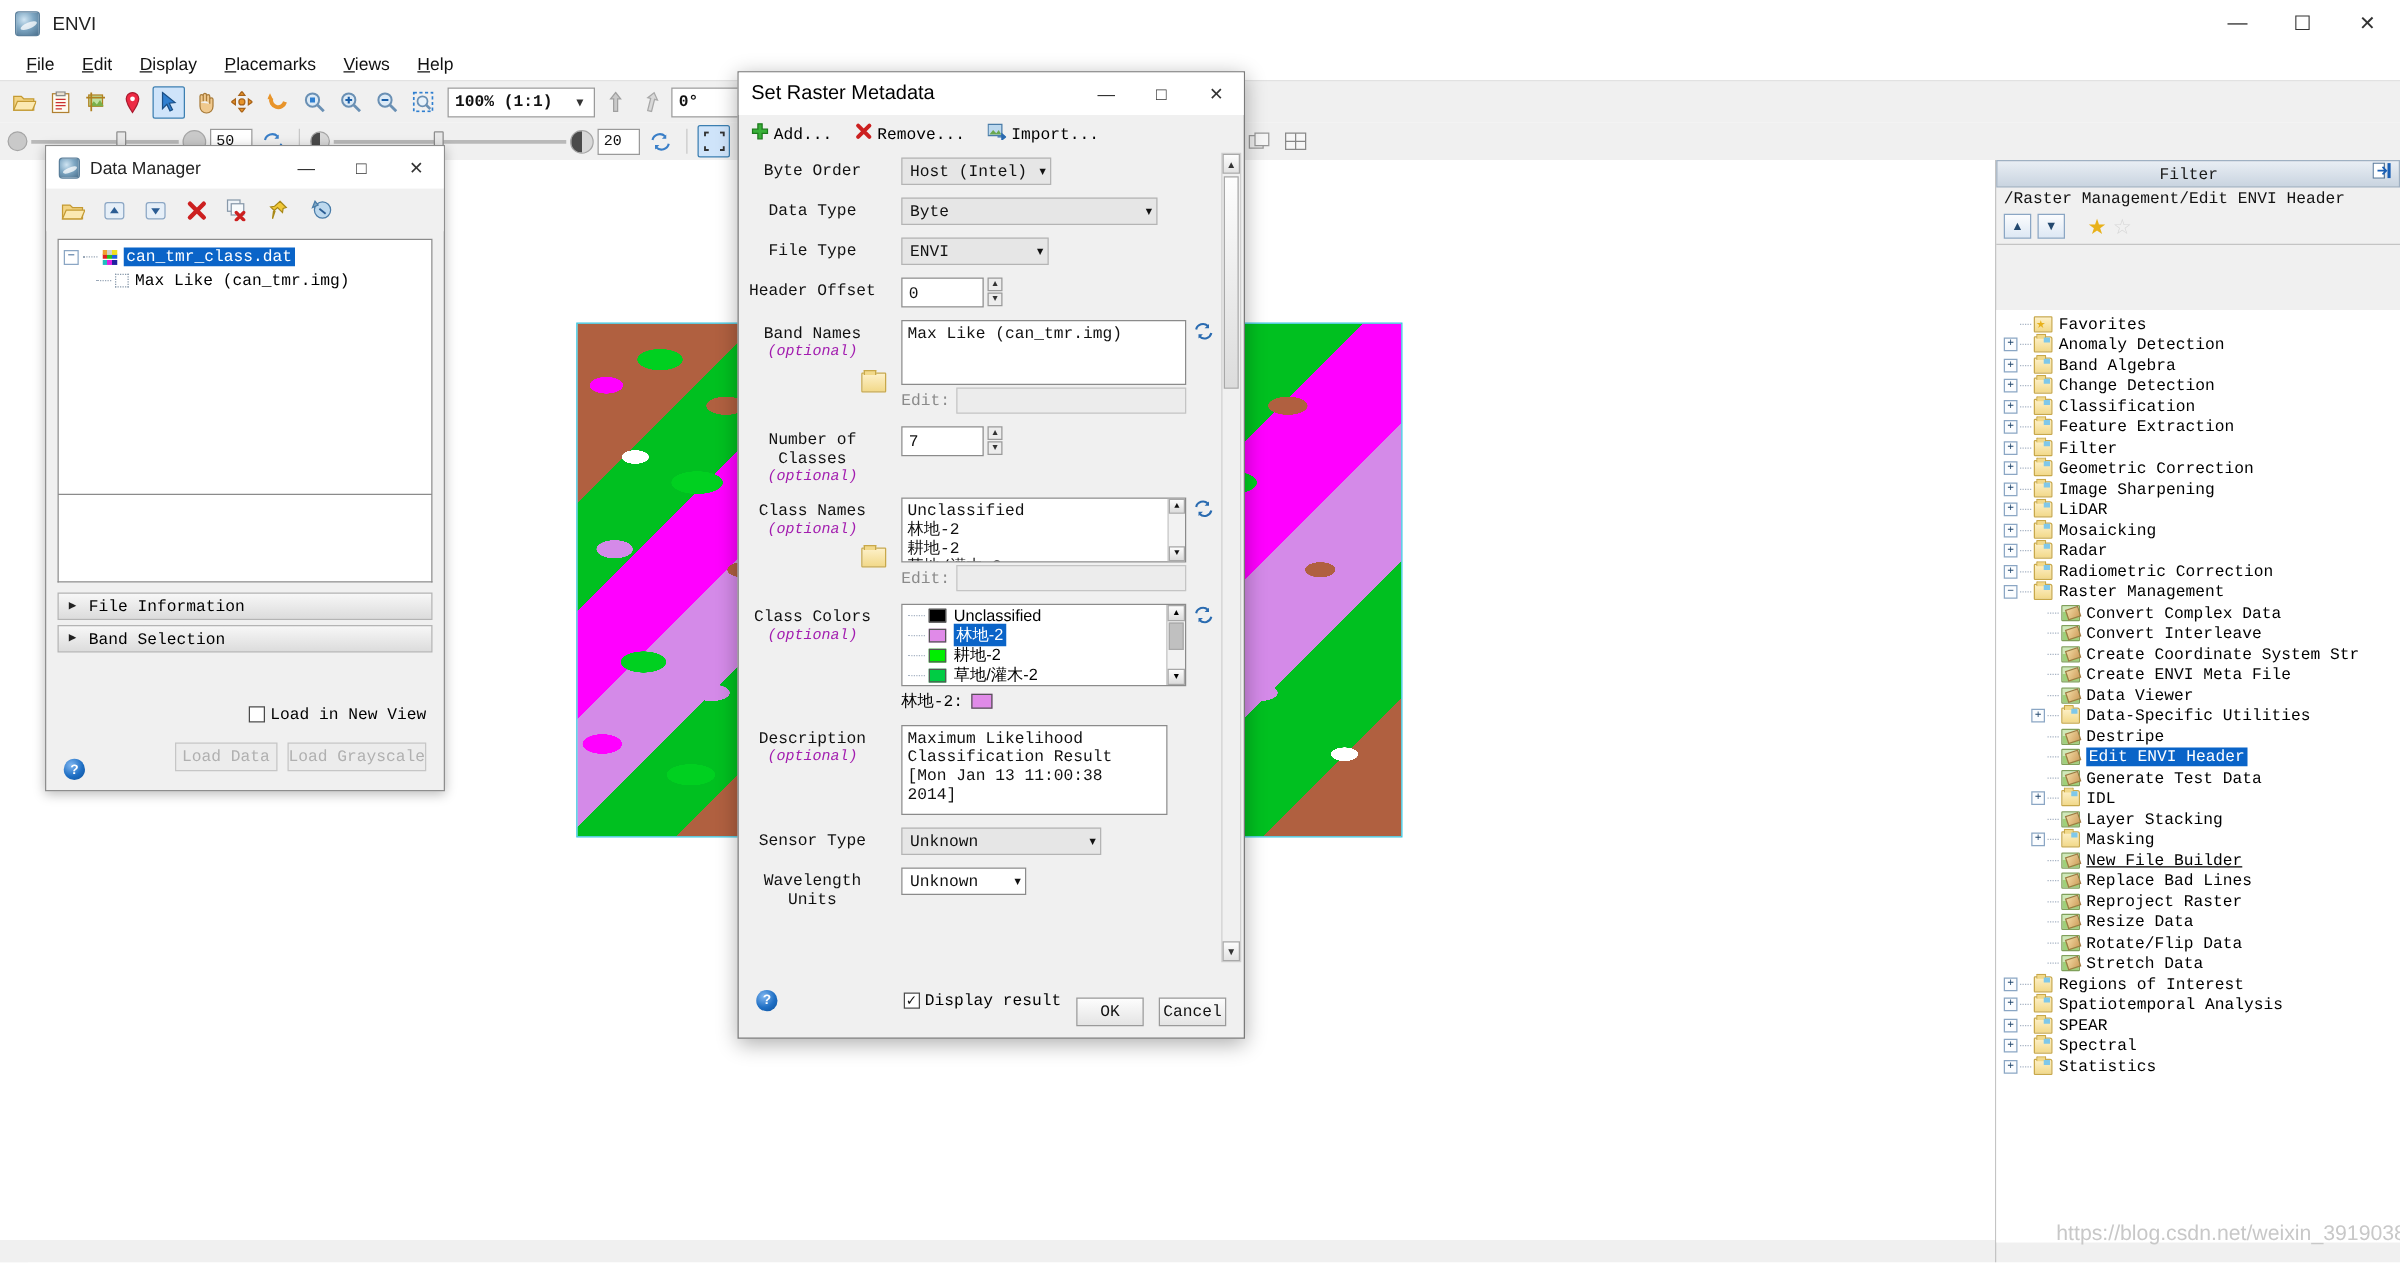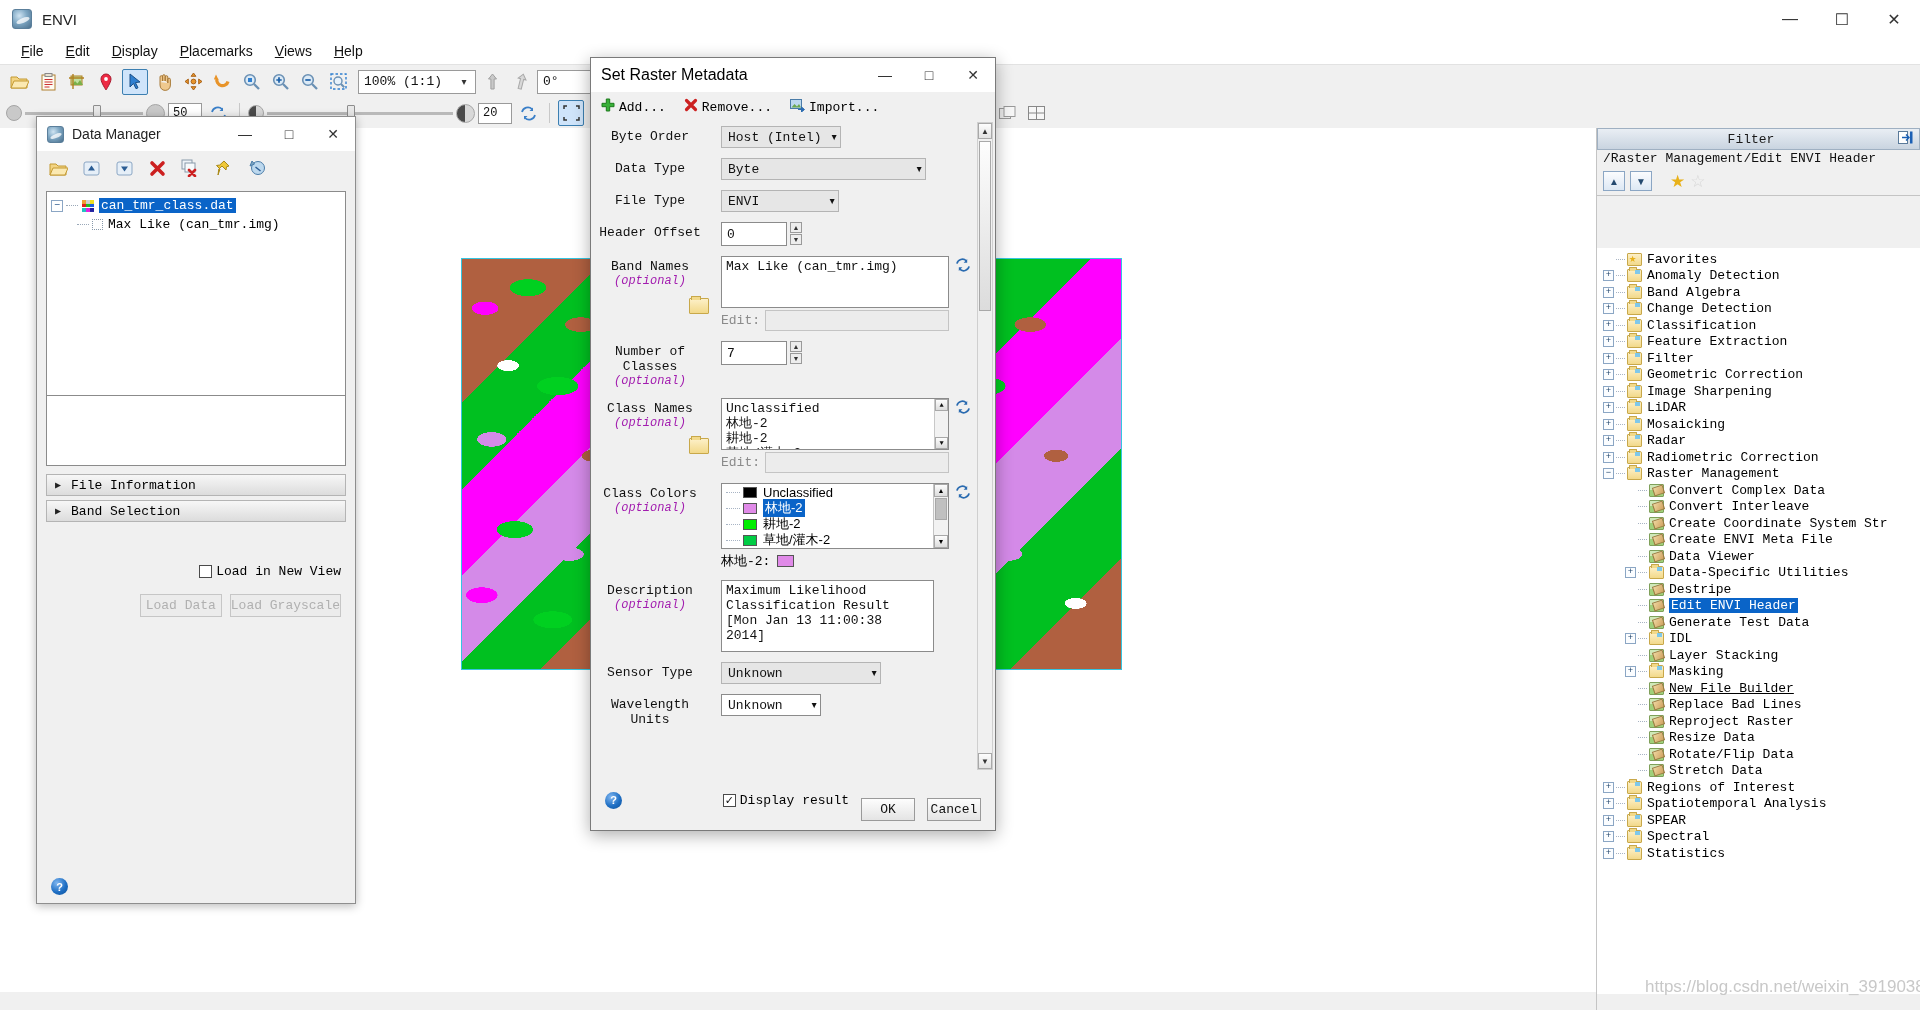--- a/index.html
+++ b/index.html
@@ -29,21 +29,21 @@
   #win-ctl > div {
     width:52px; height:38px; display:flex; align-items:center; justify-content:center;
     font-size:16px; color:#333;
   }
 
   #menu-bar { height:26px; display:flex; align-items:center; padding-left:10px; background:#ffffff; }
   #menu-bar .mi { font-size:14px; color:#111; padding:2px 11px; cursor:default; }
   #menu-bar .mi u { text-decoration:underline; }
 
   .toolbar { background:#f0f0f0; display:flex; align-items:center; padding:0 6px; gap:3px; }
-  #toolbar1 { height:34px; border-top:1px solid #e2e2e2; }
+  #toolbar1 { height:34px; border-top:1px solid #e2e2e2;font-weight:bold; }
   #toolbar2 { height:30px; }
   .tb-sep { width:1px; height:20px; background:#c8c8c8; margin:0 5px; }
   .tbtn { width:26px; height:26px; display:flex; align-items:center; justify-content:center;
           border:1px solid transparent; border-radius:2px; position:relative; }
   .tbtn.sel { background:#cfe4fa; border-color:#3c7fb1; }
   .tbtn svg { display:block; }
 
   .combo {
     height:24px; border:1px solid #9a9a9a; background:#fff; display:flex; align-items:center;
     padding:0 2px 0 5px; font-size:13px; color:#111;
@@ -98,21 +98,21 @@
     background:radial-gradient(circle at 35% 32%, #cfe4f2 0%, #7fa8c4 45%, #4a6f8c 100%);
     border:1px solid #5b7f9b; position:relative; }
   .panel-tb .pt-icon::after { content:""; position:absolute; left:2px; top:7px; width:12px; height:4px;
     border-radius:50%; background:#fff; opacity:.75; transform:rotate(-22deg); }
   .panel-tb .pt-title { font-size:14px; color:#222; }
   .panel-ctl { margin-left:auto; display:flex; }
   .panel-ctl > div { width:44px; height:34px; display:flex; align-items:center; justify-content:center;
                      font-size:14px; color:#333; }
 
   
-  #data-manager { left:36px; top:116px; width:320px; height:788px; }
+  #data-manager { left:36px; top:116px; width:320px; height:517px; }
   #dm-toolbar { height:34px; background:#f0f0f0; display:flex; align-items:center; padding:0 8px; gap:7px; }
   #dm-tree { margin:6px 9px 0 9px; height:205px; background:#fff; border:1px solid #8b8b8b; padding:4px 0 0 4px; }
   .tree-row { display:flex; align-items:center; height:19px; font-size:13px; }
   .tr-expander { width:12px; height:12px; border:1px solid #8ba6c4; background:#fff; color:#2c5a8c;
     font-size:10px; line-height:10px; text-align:center; margin-right:3px; flex:0 0 auto; }
   .tr-dots { width:12px; border-top:1px dotted #9aa8b8; margin-right:3px; height:1px; }
   .sel-blue { background:#0a64c8; color:#fff; padding:0 2px; }
   .swatch-grid { width:14px; height:14px; margin-right:4px; flex:0 0 auto;
      background:
        linear-gradient(90deg,#f0a030 0 33%, #d0d0d0 33% 66%, #f0e020 66% 100%) 0 0/100% 33% no-repeat,

